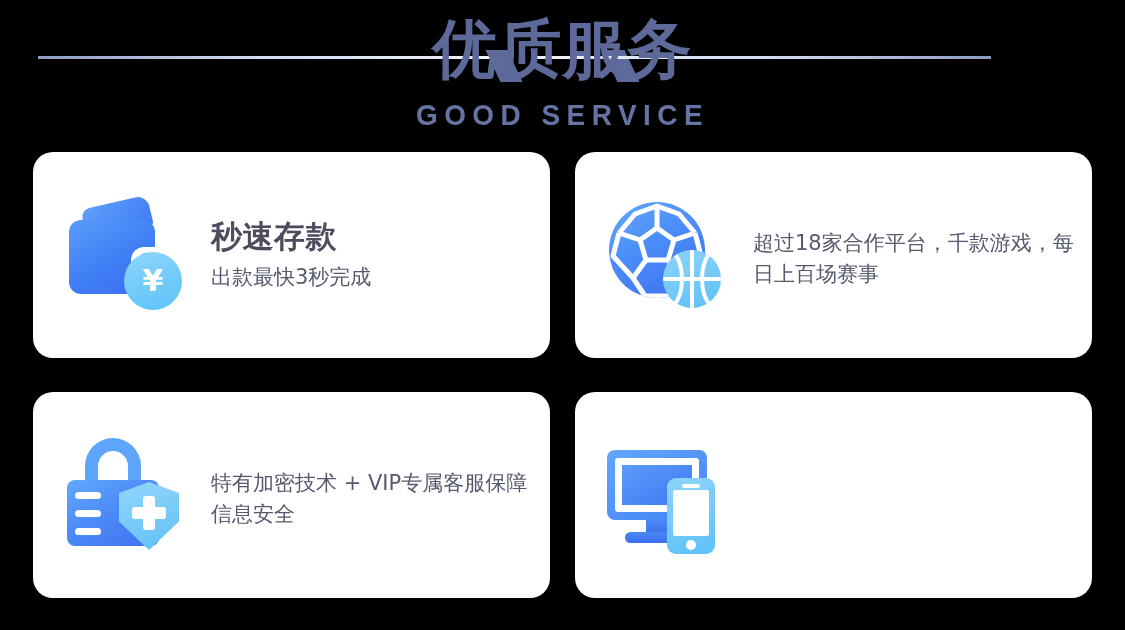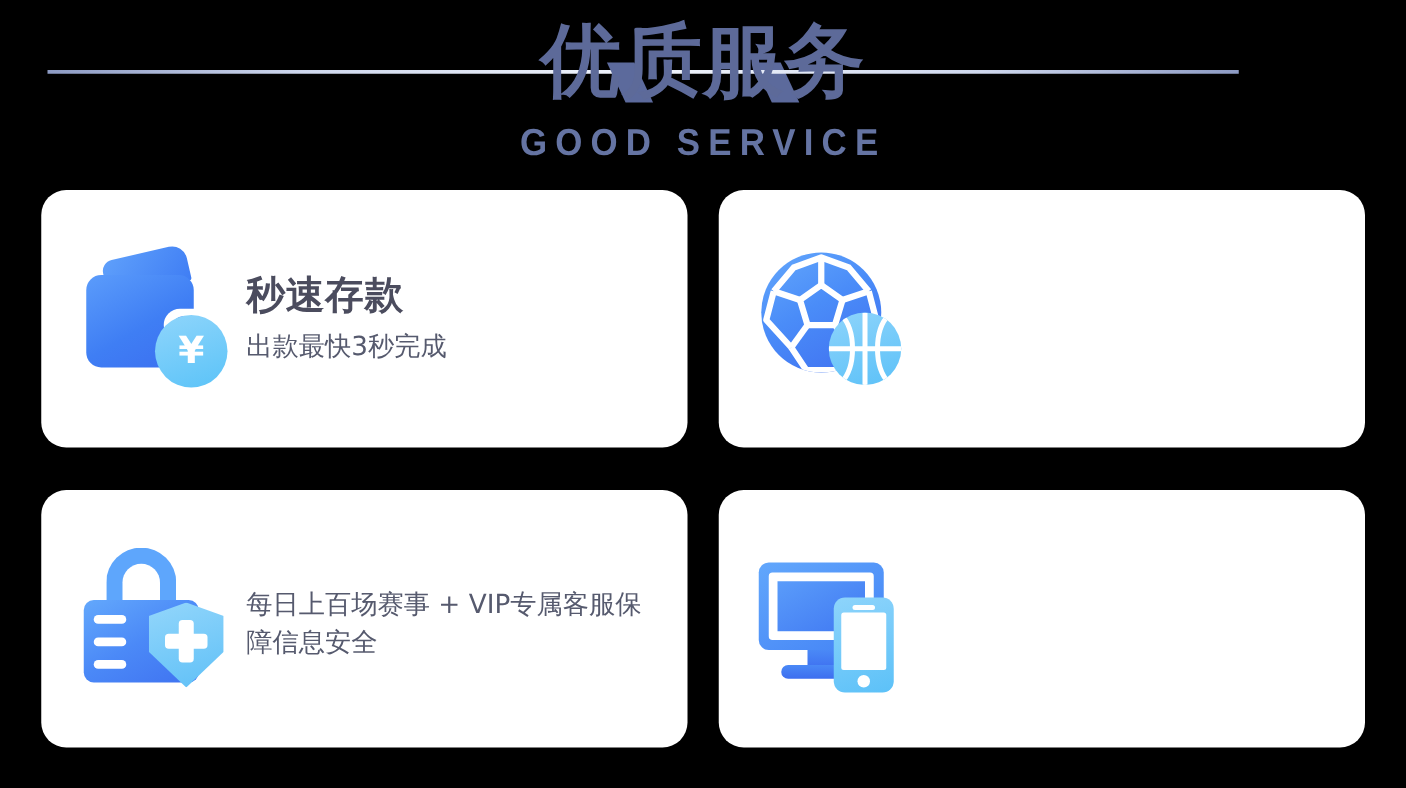--- a/index.html
+++ b/index.html
@@ -64,21 +64,21 @@
     border-radius:20px;
     display:flex; align-items:center;
     padding-left:30px;
     position:relative;
   }
   .card-icon {
     width:122px; height:122px;
     flex:0 0 122px;
     position:relative;
   }
-  .card-text { margin-left:12px; padding-right:14px; }
+  .card-text { margin-left:26px; padding-right:14px; }
   .card-title {
     font-size:31px; line-height:38px;
     font-weight:bold; color:#4b4c5e;
     letter-spacing:.5px;
     white-space:nowrap;
     font-family:"DejaVu Sans","Liberation Sans",sans-serif;
   }
   .card-desc {
     margin-top:7px;
     font-size:21px; line-height:31px;
@@ -269,36 +269,37 @@
           <g fill="none" stroke="#ffffff" stroke-width="4">
             <line x1="29" y1="0" x2="29" y2="58"></line>
             <line x1="0" y1="29" x2="58" y2="29"></line>
             <path d="M10,2 C22,14 22,44 10,56"></path>
             <path d="M48,2 C36,14 36,44 48,56"></path>
           </g>
         </svg>
       </div>
     </div>
     <div class="card-text">
+      <div class="card-desc">超过18家合作平台，千款游戏，每日上百场赛事</div>
     </div>
   </div>
 
   <div class="card wide">
     <div class="card-icon">
       <div class="lock-shackle"></div>
       <div class="lock-body"></div>
       <div class="lock-slot s1"></div>
       <div class="lock-slot s2"></div>
       <div class="lock-slot s3"></div>
       <div class="shield"></div>
       <div class="shield-cross-v"></div>
       <div class="shield-cross-h"></div>
     </div>
     <div class="card-text">
-      <div class="card-desc">每日上百场赛事 + VIP专属客服保障信息安全</div>
+      <div class="card-desc">特有加密技术 + VIP专属客服保障信息安全</div>
     </div>
   </div>
 
   <div class="card wide">
     <div class="card-icon">
       <div class="monitor">
         <div class="monitor-screen"></div>
       </div>
       <div class="monitor-neck"></div>
       <div class="monitor-base"></div>

